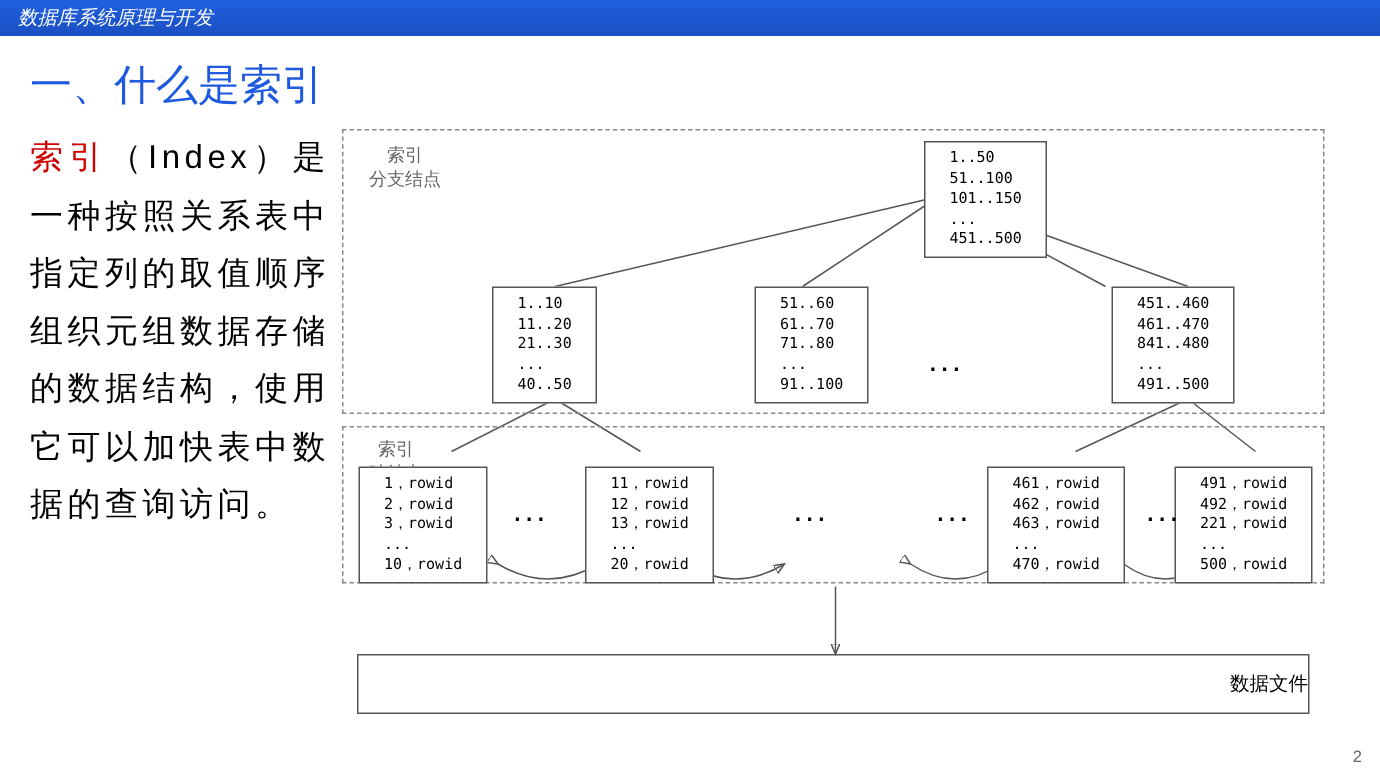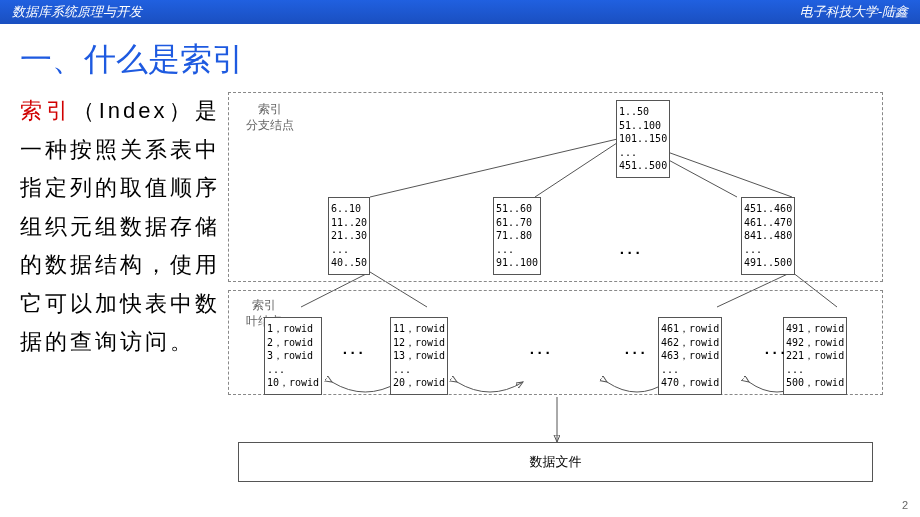--- a/index.html
+++ b/index.html
@@ -1,38 +1,37 @@
 <!DOCTYPE html>
 <html><head>
 <meta charset="utf-8">
 <style>
 * { box-sizing: border-box; margin: 0; padding: 0; }
 body { width: 920px; height: 517px; font-family: "Microsoft YaHei", Arial, sans-serif; background: #fff; position: relative; overflow: hidden; }
 .header { height: 24px; background: linear-gradient(to bottom, #2060e0, #1a4fc0); color: #fff; display: flex; justify-content: space-between; align-items: center; padding: 10px 12px; font-size: 13px; font-style: italic; }
-.title { color: #1e5ae0; font-size: 32px; font-weight: 500; margin: 14px 0 0 20px; }
+.title { color: #1e5ae0; font-size: 28px; font-weight: 500; margin: 14px 0 0 20px; }
 .content { display: flex; gap: 8px; padding: 10px 14px 0 20px; }
 .desc { width: 200px; font-size: 22px; line-height: 1.75; text-align: justify; letter-spacing: 3px; }
 .red { color: #d00000; }
 .diagram { flex: 1; position: relative; height: 420px; }
 .dashed-box { position: absolute; border: 1px dashed #888; }
 .label { position: absolute; font-size: 12px; color: #666; text-align: center; line-height: 1.3; }
-.node { position: absolute; border: 1px solid #555; background: #fff; font-family: Consolas, monospace; font-size: 10px; padding: 4px 2px; line-height: 1.35; white-space: pre; }
-.datafile { position: absolute; border: 1px solid #555; text-align: center; font-size: 13px; padding: 10px 0; }
+.node { position: absolute; border: 1px solid #555; background: #fff; font-family: Consolas, monospace; font-size: 10px; padding: 4px 16px; line-height: 1.35; white-space: pre; }
+.datafile { position: absolute; border: 1px solid #555; text-align: right; font-size: 13px; padding: 10px 0; }
 .dots { position: absolute; font-family: monospace; font-size: 13px; font-weight: bold; }
 svg.lines { position: absolute; top: 0; left: 0; width: 100%; height: 100%; pointer-events: none; }
 svg.lines line, svg.lines path { stroke: #555; stroke-width: 1; fill: none; }
 svg.lines path.arrow { marker-end: url(#ah); }
 .page-num { position: absolute; bottom: 6px; right: 12px; font-size: 11px; color: #666; }
 </style>
 </head>
 <body>
 
 <div class="header">
   <span>数据库系统原理与开发</span>
-  <span>电子科技大学-陆鑫</span>
 </div>
 
 <h1 class="title">一、什么是索引</h1>
 
 <div class="content">
   <div class="desc">
     <span class="red">索引</span><span>（Index）是一种按照关系表中指定列的取值顺序组织元组数据存储的数据结构，使用它可以加快表中数据的查询访问。</span>
   </div>
 
   <div class="diagram">
@@ -58,41 +57,41 @@
     </svg>
 
     <div class="dashed-box" style="left:0;top:0;width:655px;height:190px"></div>
     <div class="label" style="left:18px;top:10px;white-space:pre">索引
 分支结点</div>
     <div class="node" style="left:388px;top:8px">1..50
 51..100
 101..150
 ...
 451..500</div>
-    <div class="node" style="left:100px;top:105px">6..10
+    <div class="node" style="left:100px;top:105px">1..10
 11..20
 21..30
 ...
 40..50</div>
-    <div class="node" style="left:265px;top:105px">51..60
+    <div class="node" style="left:275px;top:105px">51..60
 61..70
 71..80
 ...
 91..100</div>
     <div class="node" style="left:513px;top:105px">451..460
 461..470
 841..480
 ...
 491..500</div>
     <div class="dots" style="left:390px;top:150px">...</div>
 
     <div class="dashed-box" style="left:0;top:198px;width:655px;height:105px"></div>
     <div class="label" style="left:18px;top:206px;white-space:pre">索引
 叶结点</div>
-    <div class="node" style="left:36px;top:225px">1，rowid
+    <div class="node" style="left:11px;top:225px">1，rowid
 2，rowid
 3，rowid
 ...
 10，rowid</div>
     <div class="node" style="left:162px;top:225px">11，rowid
 12，rowid
 13，rowid
 ...
 20，rowid</div>
     <div class="node" style="left:430px;top:225px">461，rowid

